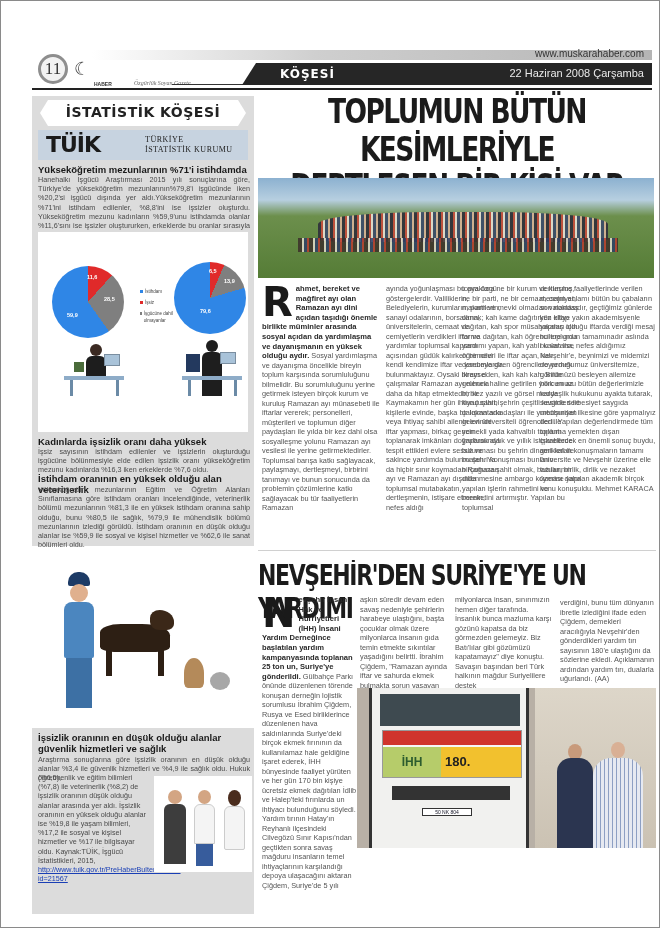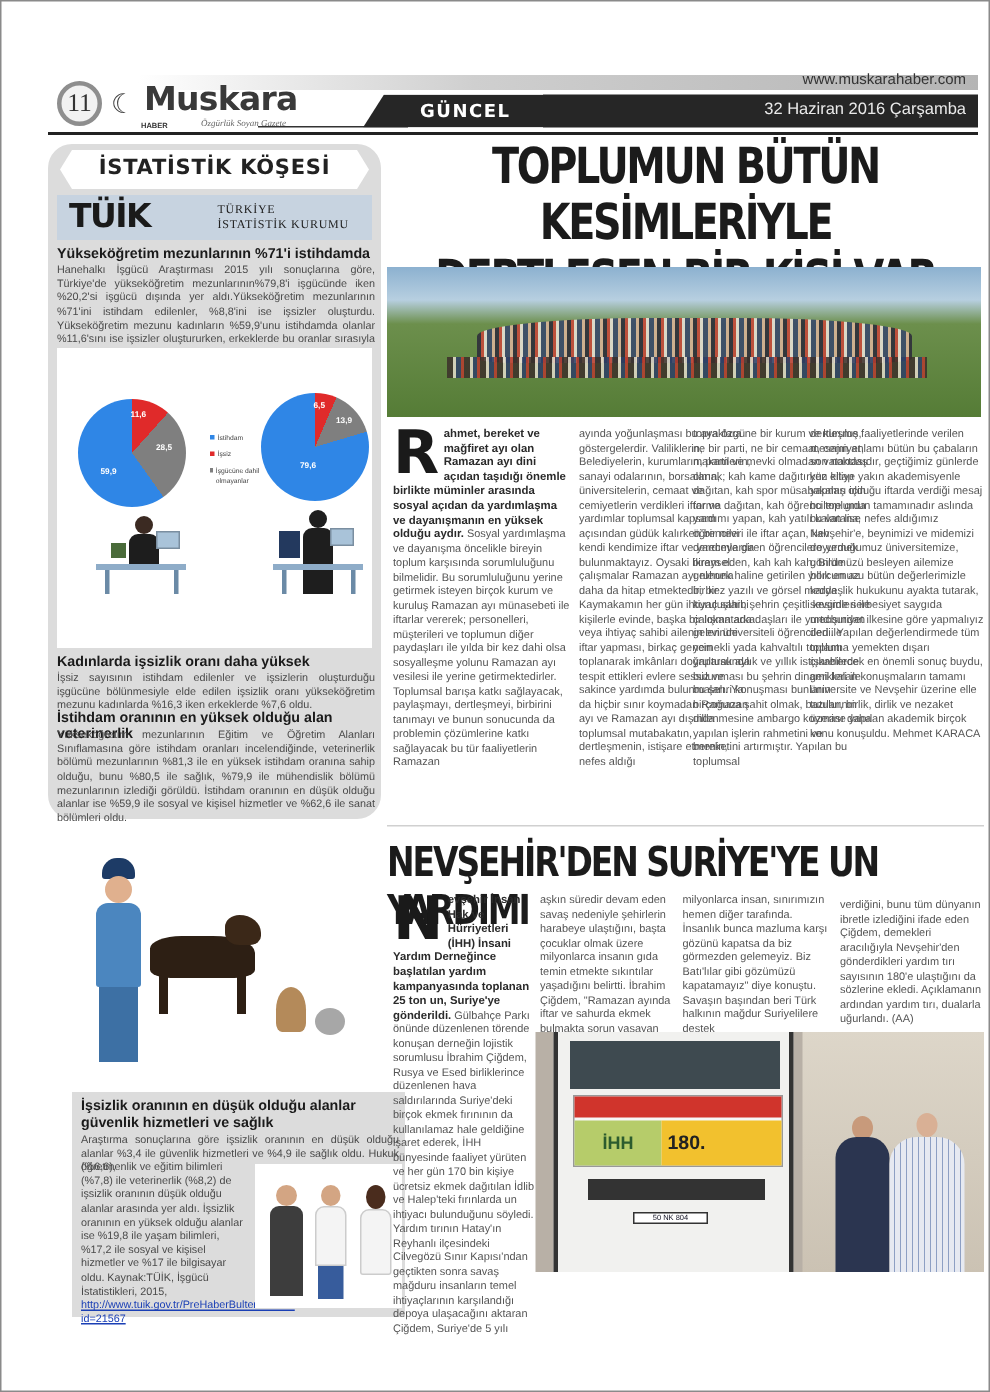--- a/index.html
+++ b/index.html
@@ -26,21 +26,21 @@
     clip-path: polygon(14px 0, 100% 0, 100% 100%, 0 100%); }
   .section-label { position: absolute; left: 248px; top: 17px; font-family: "DejaVu Sans", sans-serif; font-weight: bold;
     font-size: 12px; color: #ffffff; letter-spacing: 1px; }
   .date-bar { position: absolute; left: 330px; top: 13px; width: 290px; height: 22px; background: #262626; }
   .date-text { position: absolute; right: 8px; top: 4px; font-size: 11px; color: #eaeaea; }
   .website { position: absolute; right: 8px; top: -1px; font-size: 10px; color: #333; }
   .mast-rule { position: absolute; left: 0; top: 38px; width: 620px; height: 2px; background: #222; }
 
   
   .sidebar { position: absolute; left: 32px; top: 96px; width: 222px; height: 794px; }
-  .stat-panel { position: absolute; left: 0; top: 0; width: 222px; height: 450px; background: #dcdcdc; border-radius: 16px; }
+  .stat-panel { position: absolute; left: 0; top: 0; width: 222px; height: 450px; background: #dcdcdc; }
   .stat-title-box { position: absolute; left: 8px; top: 4px; width: 206px; height: 26px; background: #ffffff;
     clip-path: polygon(8px 0, calc(100% - 8px) 0, 100% 50%, calc(100% - 8px) 100%, 8px 100%, 0 50%); }
   .stat-title { position: absolute; left: 0; width: 206px; top: 4px; text-align: center; font-family: "DejaVu Sans", sans-serif;
     font-weight: bold; font-size: 14px; color: #222; letter-spacing: 0.5px; }
   .tuik-box { position: absolute; left: 6px; top: 34px; width: 210px; height: 30px; background: #c7d3e0; }
   .tuik-logo { position: absolute; left: 8px; top: 2px; font-family: "DejaVu Sans", sans-serif; font-weight: bold; font-size: 22px; color: #1a1a1a; letter-spacing: -1px; }
   .tuik-name { position: absolute; left: 62px; top: 5px; font-family: "Liberation Serif", serif; font-size: 8px; line-height: 10px; color: #222; letter-spacing: 0.5px; margin-left: 45px; }
 
   .h-sub { font-weight: bold; font-size: 9.5px; color: #1a1a1a; line-height: 11px; }
   .body-sm { font-size: 7.2px; color: #4a4a4a; line-height: 9.2px; text-align: justify; }
@@ -60,21 +60,21 @@
   .person { position: absolute; }
   .monitor { position: absolute; background: #a9c3d9; border: 1px solid #7a8ea0; }
 
   .s2-head { position: absolute; left: 6px; top: 340px; width: 212px; }
   .s2-body { position: absolute; left: 6px; top: 351px; width: 212px; }
   .s3-head { position: absolute; left: 6px; top: 377px; width: 212px; }
   .s3-body { position: absolute; left: 6px; top: 389px; width: 212px; }
 
   .vet-card { position: absolute; left: 6px; top: 458px; width: 210px; height: 170px; background: #ffffff; }
 
-  .stat-panel2 { position: absolute; left: 16px; top: 632px; width: 222px; height: 150px; background: #dcdcdc; }
+  .stat-panel2 { position: absolute; left: 0; top: 632px; width: 222px; height: 186px; background: #dcdcdc; }
   .s4-head { position: absolute; left: 6px; top: 4px; width: 212px; }
   .s4-body1 { position: absolute; left: 6px; top: 27px; width: 212px; }
   .s4-body2 { position: absolute; left: 6px; top: 45px; width: 112px; text-align: left; }
   .s4-link { color: #1a3fb5; text-decoration: underline; display: block; }
   .staff-card { position: absolute; left: 122px; top: 48px; width: 98px; height: 96px; background: #ffffff; }
 
   
   .headline1 { position: absolute; left: 258px; top: 93px; width: 398px; font-family: "DejaVu Sans", sans-serif; font-weight: bold;
     font-size: 26.5px; line-height: 30px; color: #1b1b1b; letter-spacing: -1.6px; transform: scaleY(1.25); transform-origin: top left; text-align: center; }
   .photo1 { position: absolute; left: 258px; top: 178px; width: 396px; height: 100px; overflow: hidden;
@@ -114,29 +114,28 @@
 </head>
 <body>
 
 <div class="page-border"></div>
 
 <div class="masthead">
   <div class="mast-bar"></div>
   <div class="page-num">11</div>
   <div class="logo">
     <span class="logo-swoosh">☾</span>
-    <span class="logo-main">Muskara</span>
     <span class="logo-sub">HABER</span>
     <span class="logo-tagline">Özgürlük Soyan Gazete</span>
   </div>
   <div class="logo-line"></div>
   <div class="section-tab"></div>
-  <span class="section-label">GÜNCEL</span>
+  <span class="section-label">KÖŞESİ</span>
   <div class="date-bar">
-    <span class="date-text">32 Haziran 2016 Çarşamba</span>
+    <span class="date-text">22 Haziran 2008 Çarşamba</span>
   </div>
   <span class="website" style="top:-2px;right:8px;position:absolute;">www.muskarahaber.com</span>
   <div class="mast-rule"></div>
 </div>
 
 <div class="sidebar">
   <div class="stat-panel">
     <div class="stat-title-box">
       <div class="stat-title">İSTATİSTİK KÖŞESİ</div>
     </div>

